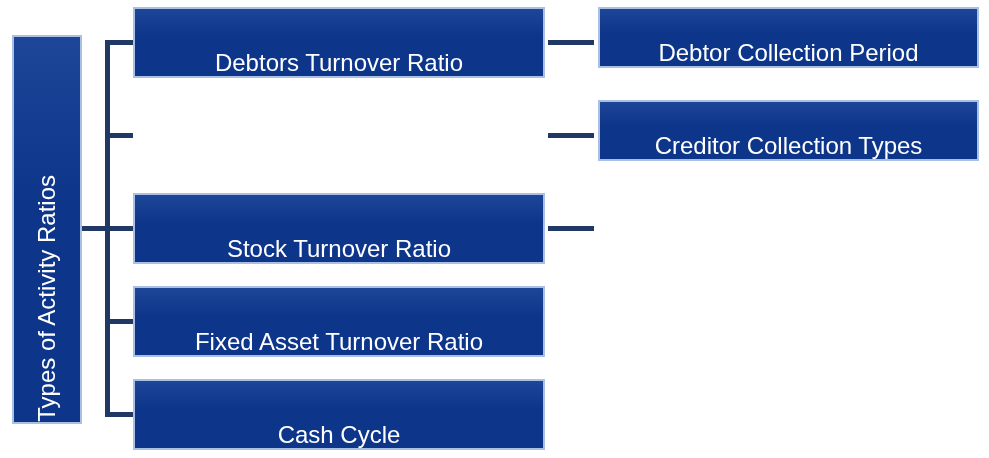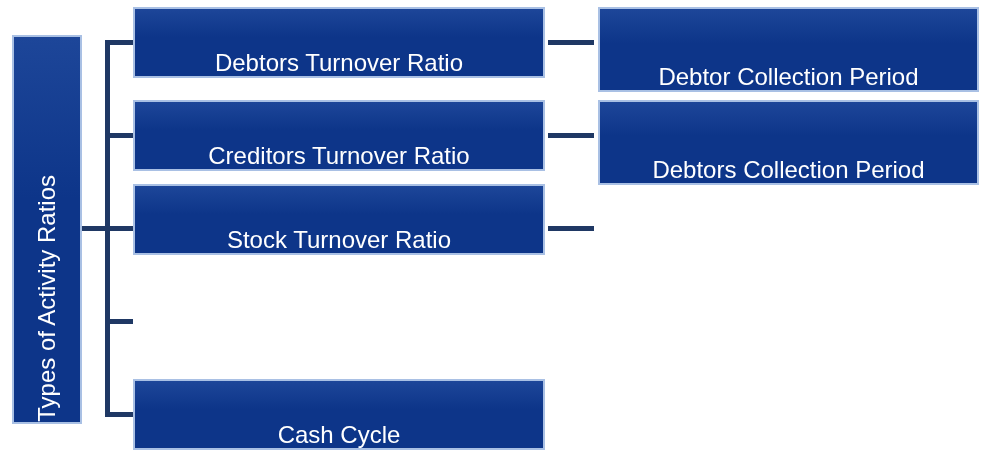--- a/index.html
+++ b/index.html
@@ -22,24 +22,24 @@
     border: 2px solid var(--edge, #a9c0e4);
     color: var(--text, #ffffff);
     display: flex;
     align-items: flex-end;
     justify-content: center;
     font-size: 24px;
     line-height: 1.1;
     text-align: center;
   }
   .node-mid   { left: 133px; width: 412px; height: 71px; }
-  .node-right { left: 598px; width: 381px; height: 85px; }
+  .node-right { left: 598px; width: 381px; height: 61px; }
   .row-0 { top: 7px;  }
   .row-1 { top: 100px; }
-  .row-2 { top: 184px; }
+  .row-2 { top: 193px; }
   .row-3 { top: 286px; }
   .row-4 { top: 379px; }
   .root-node {
     left: 12px; top: 35px; width: 70px; height: 389px;
   }
   .root-node .vlabel {
     writing-mode: vertical-rl;
     transform: rotate(180deg);
     white-space: nowrap;
     font-size: 24px;
@@ -79,30 +79,30 @@
   <div class="line stub stub-1"></div>
   <div class="line stub stub-3"></div>
   <div class="line stub stub-4"></div>
   <div class="line xlink xlink-0"></div>
   <div class="line xlink xlink-1"></div>
   <div class="line xlink xlink-2"></div>
 
   <div class="node node-mid row-0">
     <span>Debtors Turnover Ratio</span>
   </div>
-  <div class="node node-mid row-1">
-    <span>Creditors Turnover Ratio</span>
-  </div>
   <div class="node node-mid row-2">
     <span>Stock Turnover Ratio</span>
+  </div>
+  <div class="node node-mid row-3">
+    <span>Fixed Asset Turnover Ratio</span>
   </div>
   <div class="node node-mid row-4">
     <span>Cash Cycle</span>
   </div>
 
   <div class="node node-right row-0">
     <span>Debtor Collection Period</span>
   </div>
   <div class="node node-right row-1">
-    <span>Debtors Collection Period</span>
+    <span>Creditor Collection Types</span>
   </div>
 
 </div>
 
 </body></html>

